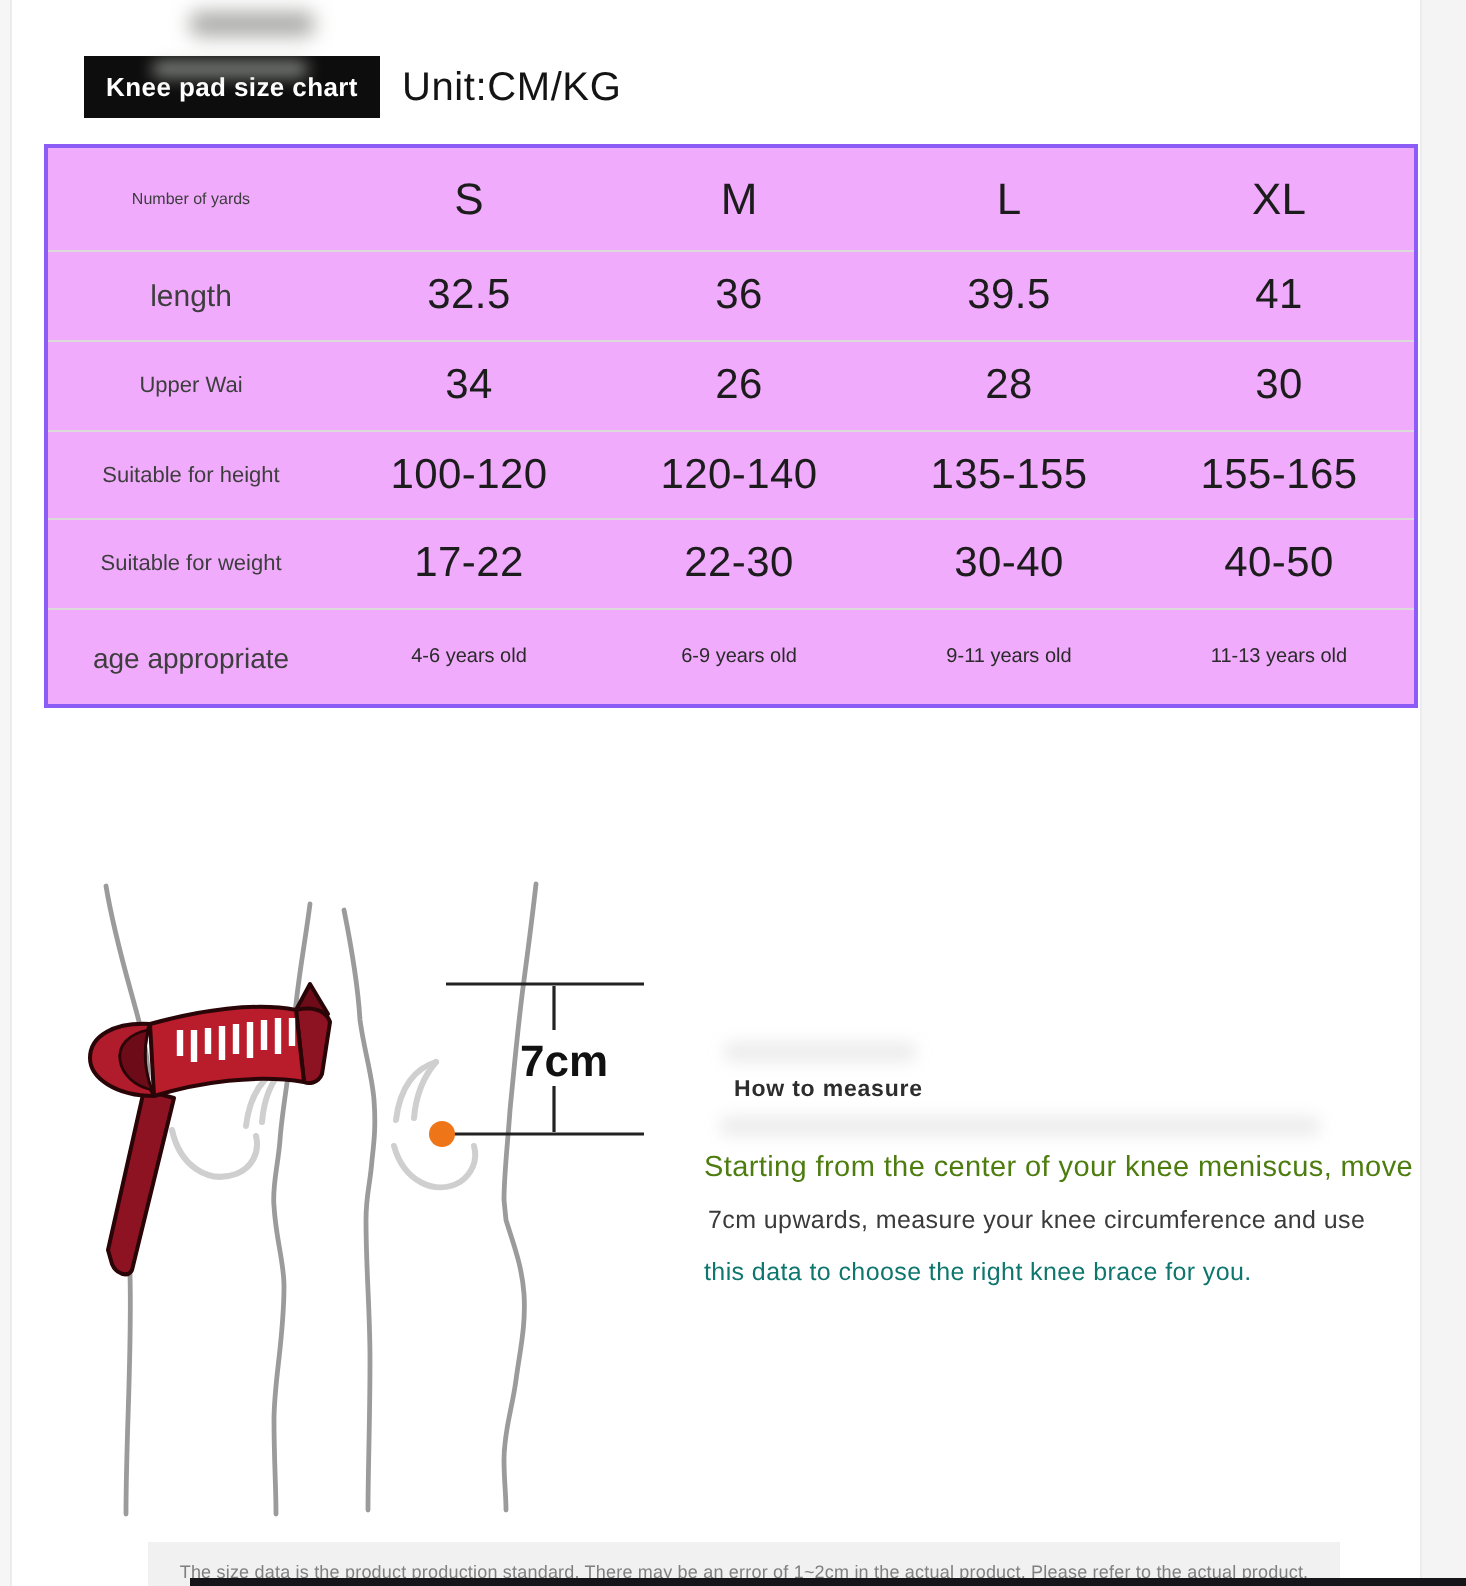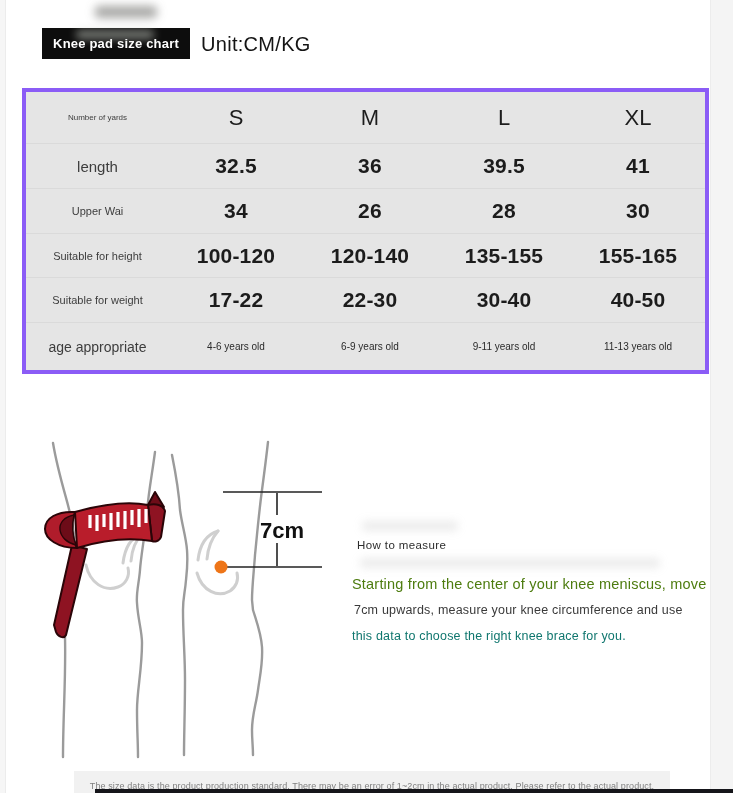--- a/index.html
+++ b/index.html
@@ -36,50 +36,50 @@
   .smudge-dark-top{
     position:absolute;left:95px;top:6px;width:62px;height:12px;
     background:rgba(60,60,55,.45);filter:blur(5px);border-radius:4px;
   }
   .unit-label{
     position:absolute;left:201px;top:29px;height:31px;line-height:31px;
     font-size:20px;color:#141414;letter-spacing:.3px;
   }
   
   .size-table{
-    position:absolute;left:22px;top:88px;width:687px;
-    border:4px solid #8b5cf6;background:#e5e5e5;
+    position:absolute;left:22px;top:72px;width:687px;
+    border:2px solid #8b5cf6;background:#f0abfc;
     box-sizing:border-box;
   }
   .trow{
     display:grid;
     grid-template-columns:143px repeat(4,1fr);
     align-items:center;
     border-bottom:1px solid #dadada;
     box-sizing:border-box;
   }
   .trow:last-child{border-bottom:none;}
   .cell{
     text-align:center;color:#1c1c1c;
     white-space:nowrap;overflow:visible;
   }
   .lbl{color:#3d3d3d;}
   .lbl-xs{font-size:8px;}
   .lbl-md{font-size:11px;}
   .lbl-lg{font-size:15px;}
   .lbl-xl{font-size:14px;}
-  .val-big{font-size:21px;font-weight:700;letter-spacing:.2px;}
+  .val-big{font-size:21px;font-weight:400;letter-spacing:.2px;}
   .val-hdr{font-size:22px;}
   .val-sm{font-size:10px;color:#2a2a2a;}
   
   .knee-svg{position:absolute;left:30px;top:435px;}
   
   .howto-title{
-    position:absolute;left:357px;top:539px;
-    font-size:11.5px;color:#2d2d2d;letter-spacing:.4px;
+    position:absolute;left:367px;top:539px;
+    font-size:11.5px;color:#2d2d2d;letter-spacing:.4px;font-weight:bold;
   }
   .howto-line1{
     position:absolute;left:352px;top:576px;
     font-size:14.5px;color:#4d7c0f;letter-spacing:.2px;
   }
   .howto-line2{
     position:absolute;left:354px;top:603px;
     font-size:12.5px;color:#3a3a3a;letter-spacing:.2px;
   }
   .howto-line3{

